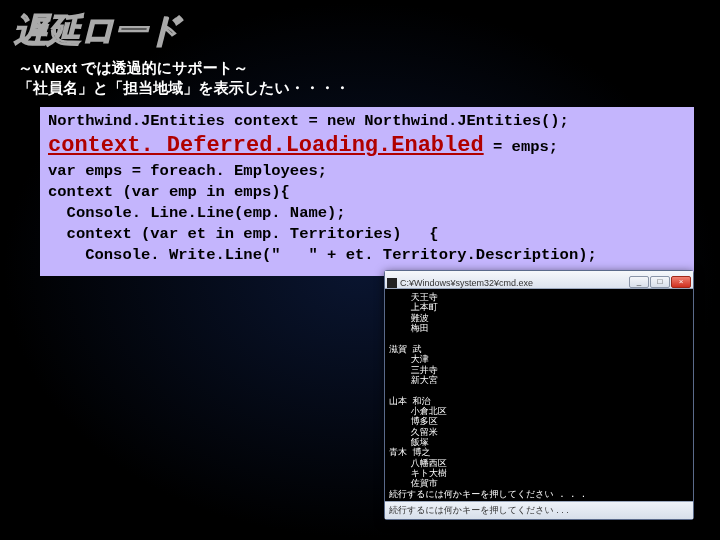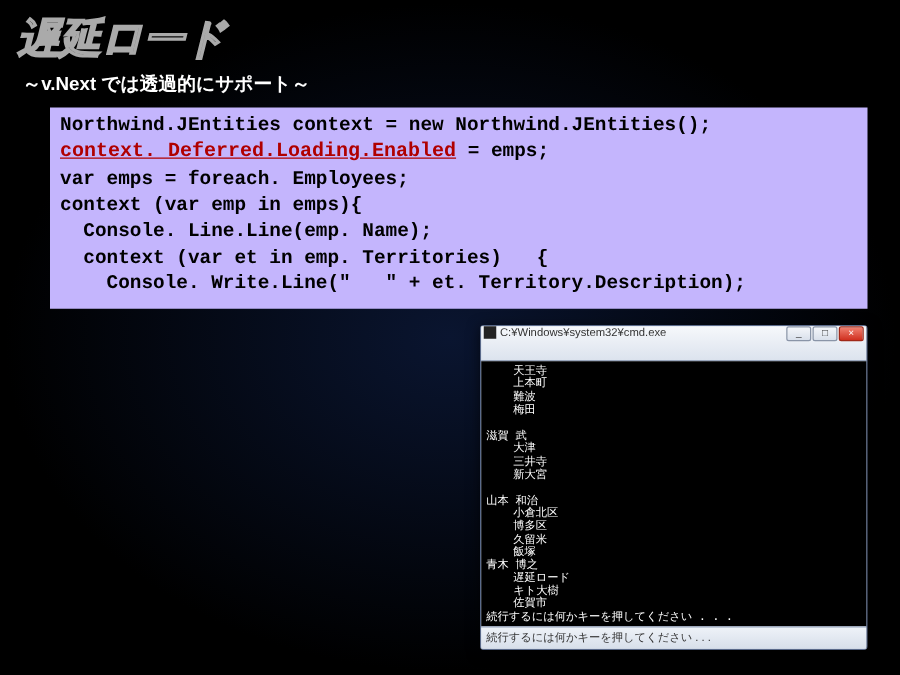--- a/index.html
+++ b/index.html
@@ -36,39 +36,39 @@
     color: #000;
     font-family: "Consolas","Courier New",monospace;
     font-size: 15.5px;
     font-weight: bold;
     padding: 4px 8px 10px 8px;
     line-height: 1.35;
   }
   .codebox .hl {
     color: #b00000;
     text-decoration: underline;
-    font-size: 16px;
+    font-size: 22px;
     font-weight: bold;
   }
   .codebox .line { white-space: pre; }
   .console-wrap {
     position: absolute;
     right: 26px;
     bottom: 20px;
     width: 310px;
     border: 1px solid #5a6a8a;
     border-radius: 3px;
     box-shadow: 0 2px 10px rgba(0,0,0,0.6);
     background: #dde4ef;
     font-family: "MS Gothic","Meiryo",sans-serif;
   }
   .titlebar {
     display: flex;
-    align-items: flex-start;
-    height: 28px;
+    align-items: flex-end;
+    height: 18px;
     background: linear-gradient(#f6f8fb,#dce3ee);
     font-size: 9px;
     color: #333;
     padding: 0 2px;
     border-bottom: 1px solid #9aa7bd;
   }
   .titlebar .ticon {
     width: 10px; height: 10px;
     background: #222;
     margin-right: 3px;
@@ -104,20 +104,21 @@
     white-space: nowrap;
   }
 </style>
 </head>
 <body>
 
 <div class="title">遅延ロード</div>
 
 <div class="subtitle">
   <div>～v.Next では透過的にサポート～</div>
+  <div>「社員名」と「担当地域」を表示したい・・・・</div>
 </div>
 
 <div class="codebox">
   <div class="line">Northwind.JEntities context = new Northwind.JEntities();</div>
   <div class="line"><span class="hl">context. Deferred.Loading.Enabled</span><span> = emps;</span></div>
   <div class="line">var emps = foreach. Employees;</div>
   <div class="line">context (var emp in emps){</div>
   <div class="line">  Console. Line.Line(emp. Name);</div>
   <div class="line">  context (var et in emp. Territories)   {</div>
   <div class="line">    Console. Write.Line("   " + et. Territory.Description);</div>
@@ -142,18 +143,18 @@
     大津
     三井寺
     新大宮
 
 山本 和治
     小倉北区
     博多区
     久留米
     飯塚
 青木 博之
-    遅延ロード
+    八幡西区
     キト大樹
     佐賀市
 続行するには何かキーを押してください . . .</div>
   <div class="statusbar">続行するには何かキーを押してください . . .</div>
 </div>
 
 </body></html>

